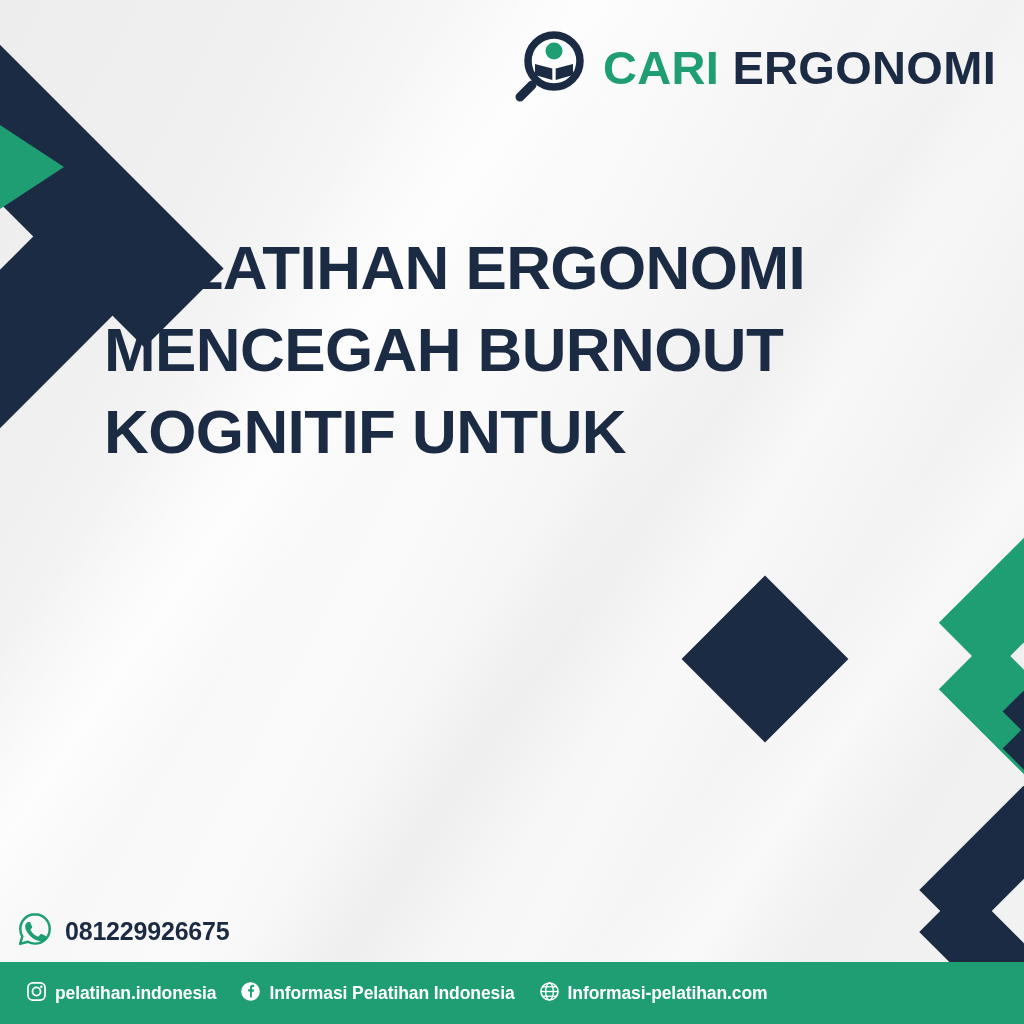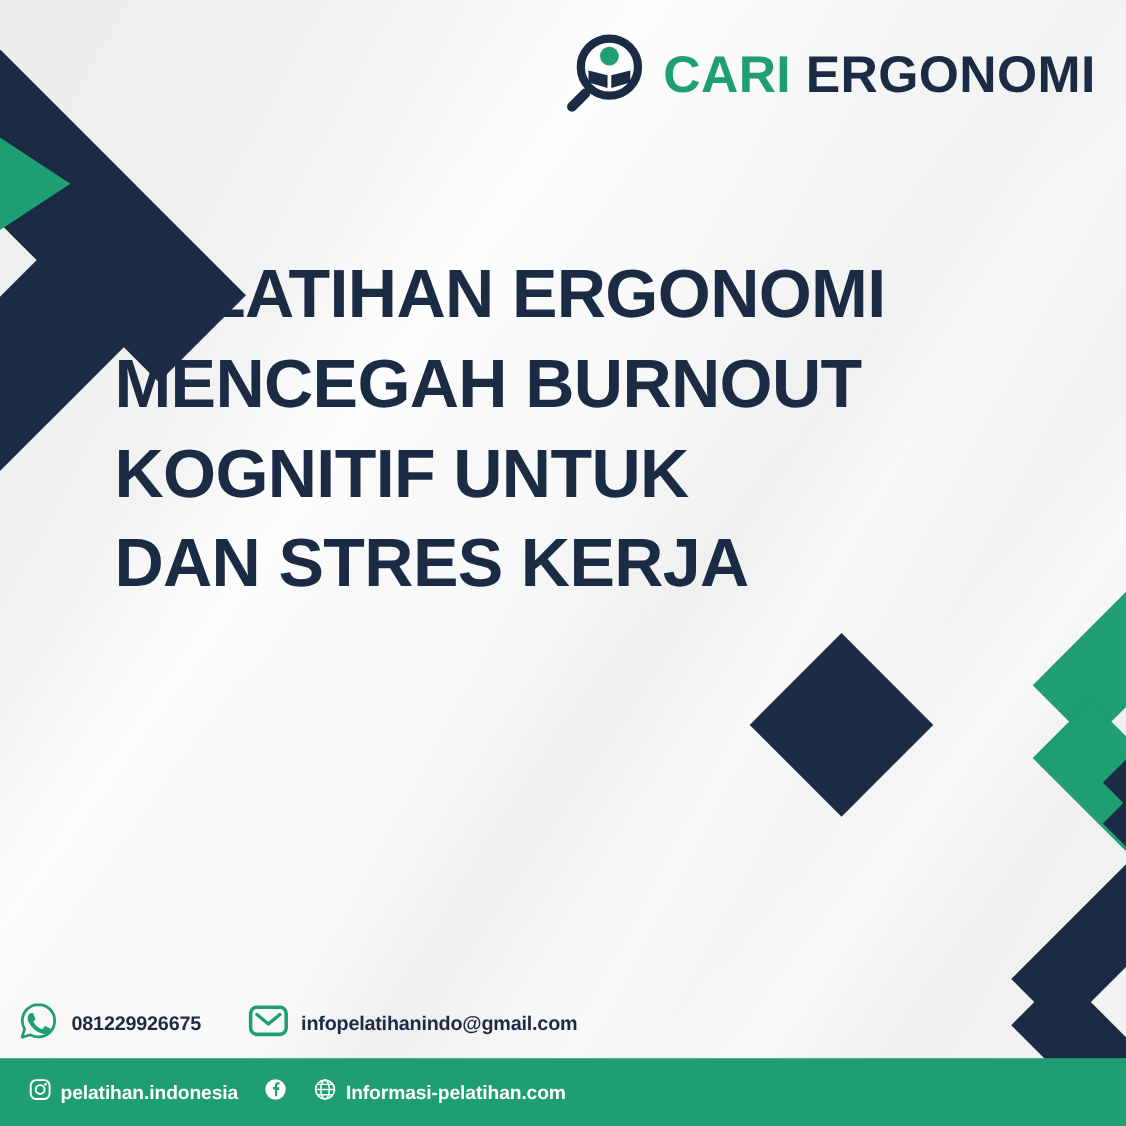--- a/index.html
+++ b/index.html
@@ -145,21 +145,21 @@
   
   .contact {
     position:absolute;
     left:16px; bottom:72px;
     display:flex; align-items:center;
     gap:14px;
   }
   .contact-item { display:flex; align-items:center; gap:11px; }
   .contact-text {
     color:var(--navy);
-    font-size:18px;
+    font-size:25px;
     font-weight:bold;
     letter-spacing:-0.2px;
     white-space:nowrap;
   }
   .contact-gap { width:14px; }
 
   
   .footer {
     position:absolute;
     left:0; right:0; bottom:0;
@@ -223,21 +223,20 @@
     </span>
     <span class="logo-text">
       <span class="logo-cari">CARI</span><span>&nbsp;</span><span class="logo-training">ERGONOMI</span>
     </span>
   </div>
 
   <h1 class="headline">
     <span>PELATIHAN ERGONOMI</span>
     <span>MENCEGAH BURNOUT</span>
     <span>KOGNITIF UNTUK</span>
-    <span>DAN STRES KERJA</span>
   </h1>
 
   <div class="contact">
 
     <div class="contact-item">
       <span>
         <svg viewBox="0 0 40 40" width="38" height="38" aria-hidden="true">
           <path d="M20 4.5c-8.6 0-15.5 6.9-15.5 15.5 0 2.9.8 5.6 2.2 7.9L4.3 35.7l8.1-2.3c2.2 1.3 4.8 2 7.6 2
                    8.6 0 15.5-6.9 15.5-15.5S28.6 4.5 20 4.5z" fill="none" stroke="#1e9e72" stroke-width="2.6" stroke-linejoin="round"></path>
           <path d="M15.2 13.4c-.4-.9-.8-.9-1.2-.9h-1c-.4 0-1 .15-1.5.75s-1.9 1.85-1.9 4.5 1.95 5.22 2.22 5.58
@@ -245,29 +244,20 @@
                    -.14-.23-.5-.36-1.04-.63-.54-.27-3.23-1.6-3.73-1.78-.5-.18-.86-.27-1.23.27-.36.54-1.4 1.78-1.72 2.14
                    -.32.36-.63.41-1.18.14-.54-.27-2.3-.85-4.38-2.7-1.62-1.44-2.71-3.23-3.03-3.77-.32-.54-.03-.83.24-1.1
                    .24-.24.54-.63.82-.95.27-.32.36-.54.54-.9.18-.36.09-.68-.05-.95-.13-.27-1.2-2.93-1.68-4z" fill="#1e9e72"></path>
         </svg>
       </span>
       <span class="contact-text">081229926675</span>
     </div>
 
     <span class="contact-gap"></span>
 
-    <div class="contact-item">
-      <span>
-        <svg viewBox="0 0 40 40" width="38" height="38" aria-hidden="true">
-          <rect x="3" y="7" width="34" height="26" rx="6" ry="6" fill="none" stroke="#1e9e72" stroke-width="3.4"></rect>
-          <path d="M9 14 L20 23 L31 14" fill="none" stroke="#1e9e72" stroke-width="3.2" stroke-linecap="round" stroke-linejoin="round"></path>
-        </svg>
-      </span>
-      <span class="contact-text">infopelatihanindo@gmail.com</span>
-    </div>
 
   </div>
 
   <div class="footer">
 
     <div class="foot-item">
       <span>
         <svg viewBox="0 0 24 24" width="21" height="21" aria-hidden="true">
           <rect x="2.2" y="2.2" width="19.6" height="19.6" rx="5.6" ry="5.6" fill="none" stroke="#ffffff" stroke-width="2"></rect>
           <circle cx="12" cy="12" r="4.6" fill="none" stroke="#ffffff" stroke-width="2"></circle>
@@ -280,20 +270,21 @@
     <span class="foot-sep"></span>
 
     <div class="foot-item">
       <span>
         <svg viewBox="0 0 24 24" width="21" height="21" aria-hidden="true">
           <circle cx="12" cy="12" r="10.6" fill="#ffffff"></circle>
           <path d="M13.6 12.4h2.1l.35-2.7h-2.45V8.1c0-.78.22-1.3 1.33-1.3h1.2V4.4
                    c-.2-.03-.92-.09-1.76-.09-1.74 0-2.93 1.06-2.93 3.02v1.97H9.3v2.7h2.14v6.9h2.16z" fill="#1e9e72"></path>
         </svg>
       </span>
+      <span class="foot-text">Informasi Pelatihan Indonesia</span>
     </div>
 
     <span class="foot-sep"></span>
 
     <div class="foot-item">
       <span>
         <svg viewBox="0 0 24 24" width="21" height="21" aria-hidden="true">
           <circle cx="12" cy="12" r="9.8" fill="none" stroke="#ffffff" stroke-width="1.8"></circle>
           <ellipse cx="12" cy="12" rx="4.4" ry="9.8" fill="none" stroke="#ffffff" stroke-width="1.6"></ellipse>
           <line x1="2.3" y1="12" x2="21.7" y2="12" stroke="#ffffff" stroke-width="1.6"></line>

